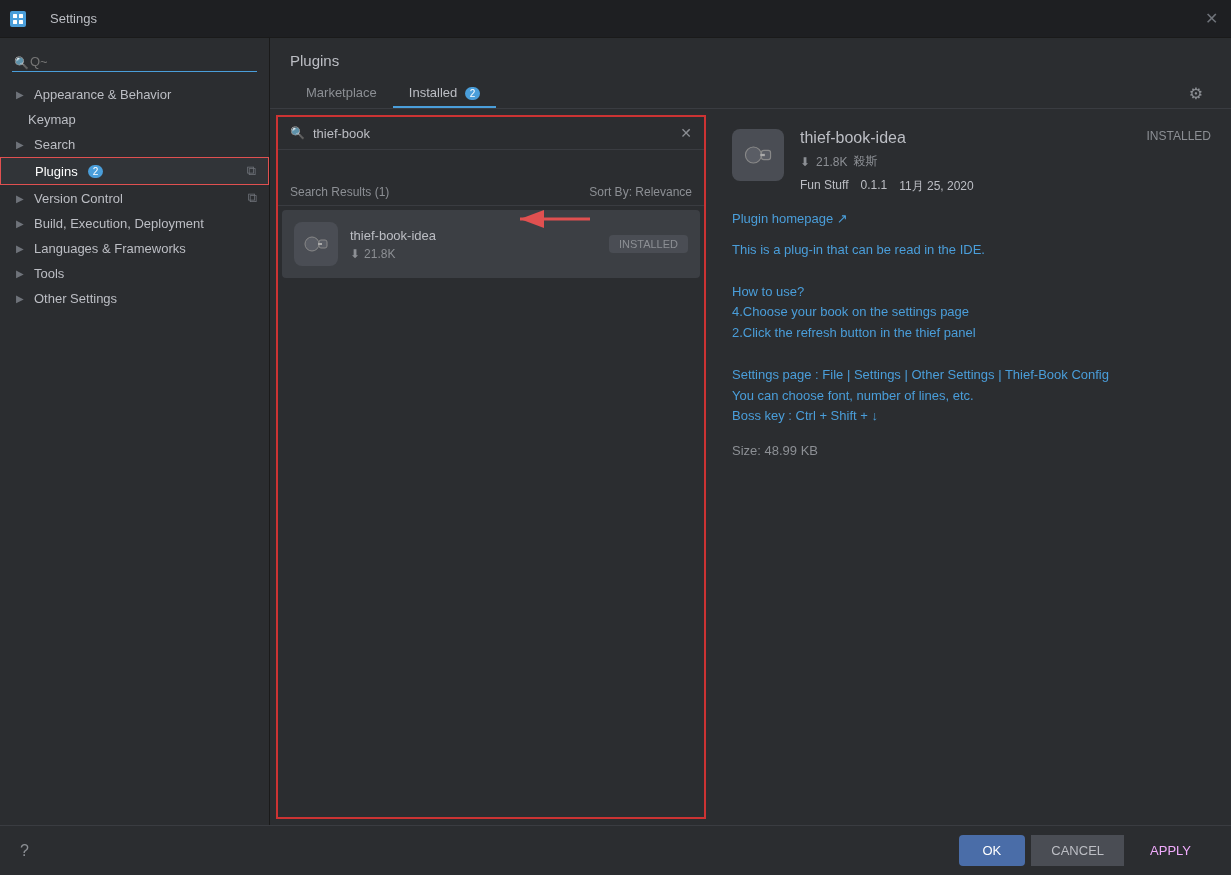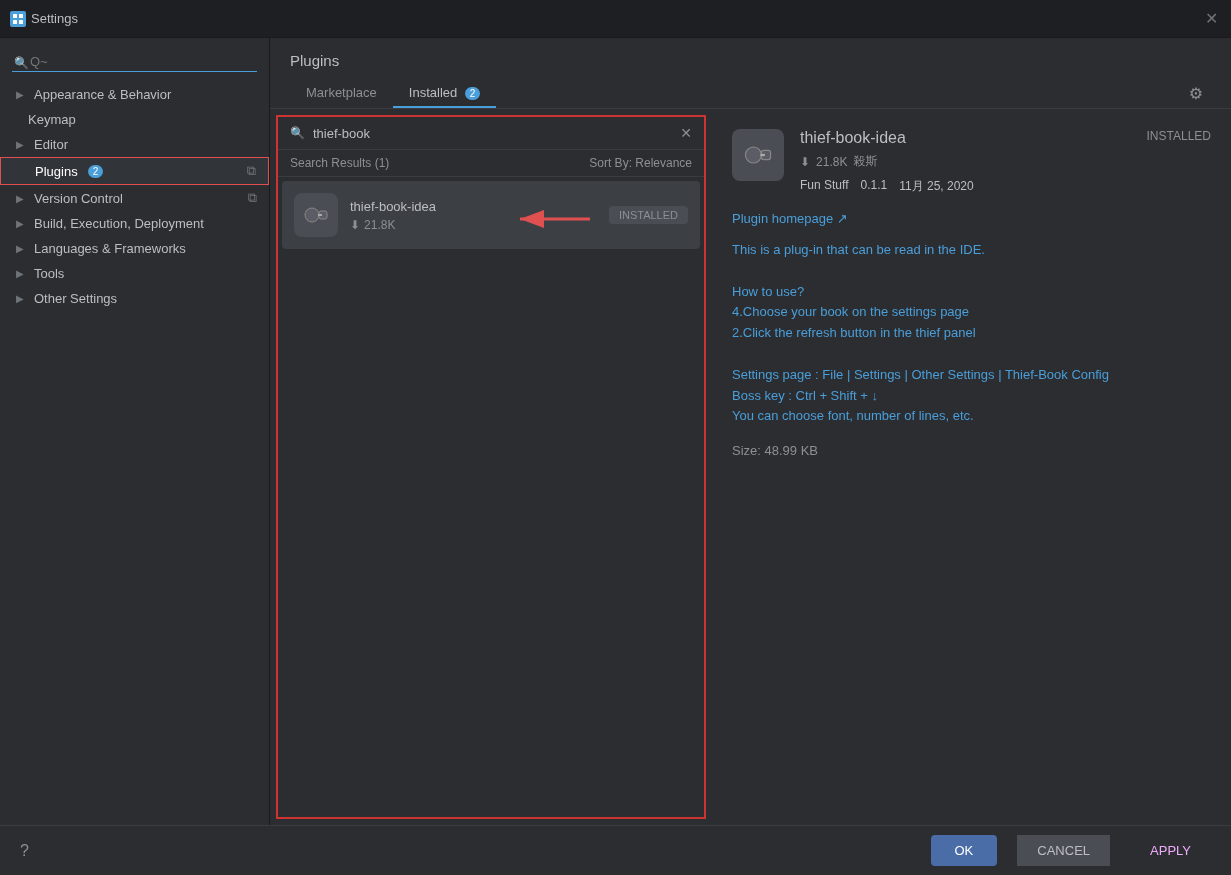--- a/index.html
+++ b/index.html
@@ -19,21 +19,21 @@
       height: 38px;
       display: flex;
       align-items: center;
       padding: 0 10px;
       border-bottom: 1px solid #1a1a1a;
       justify-content: space-between;
     }
     .title-bar-left {
       display: flex;
       align-items: center;
-      gap: 5px;
+      gap: 24px;
     }
     .title-icon {
       width: 16px;
       height: 16px;
       background: #4a9eda;
       border-radius: 2px;
       display: flex; align-items: center; justify-content: center;
       font-size: 10px; color: white; font-weight: bold;
     }
     .title-text {
@@ -200,20 +200,21 @@
     }
 
     .plugin-list-header {
       padding: 6px 12px;
       display: flex;
       justify-content: space-between;
       align-items: flex-end;
       font-size: 12px;
       color: #8c8f94;
       border-bottom: 1px solid #3a3c41;
+      margin-top: 29px;
     }
     .sort-by {
       cursor: pointer;
       color: #8c8f94;
     }
 
     
     .plugin-card {
       margin: 8px;
       padding: 12px;
@@ -346,21 +347,21 @@
       justify-content: space-between;
       padding: 0 20px;
     }
     .footer-left {
       color: #8c8f94;
       font-size: 16px;
       cursor: pointer;
     }
     .footer-buttons {
       display: flex;
-      gap: 20px;
+      gap: 6px;
     }
     .btn-ok {
       background: #4a6da8;
       color: white;
       border: none;
       padding: 8px 24px;
       border-radius: 4px;
       cursor: pointer;
       font-size: 13px;
     }
@@ -413,21 +414,21 @@
       <span class="chevron">▶</span>
       <span>Appearance &amp; Behavior</span>
     </div>
 
     <div class="sidebar-item" style="padding-left:28px;">
       <span>Keymap</span>
     </div>
 
     <div class="sidebar-item">
       <span class="chevron">▶</span>
-      <span>Editor</span>
+      <span>Search</span>
     </div>
 
     <div class="sidebar-item plugins-active">
       <span class="chevron" style="width:12px;"></span>
       <span>Plugins</span>
       <span class="badge">2</span>
       <span class="copy-icon" style="font-size:13px; margin-left:auto;">⧉</span>
     </div>
 
     <div class="sidebar-item">
@@ -547,22 +548,22 @@
         <a class="plugin-homepage-link">Plugin homepage ↗</a>
 
         <div class="plugin-description">
           <div>This is a plug-in that can be read in the IDE.</div>
           <br>
           <div>How to use?</div>
           <div>4.Choose your book on the settings page</div>
           <div>2.Click the refresh button in the thief panel</div>
           <br>
           <div>Settings page : File | Settings | Other Settings | Thief-Book Config</div>
+          <div>You can choose font, number of lines, etc.</div>
           <div>Boss key : Ctrl + Shift + ↓</div>
-          <div>You can choose font, number of lines, etc.</div>
         </div>
 
         <div class="size-text">Size: 48.99 KB</div>
       </div>
 
     </div>
   </div>
 
 </div>
 

